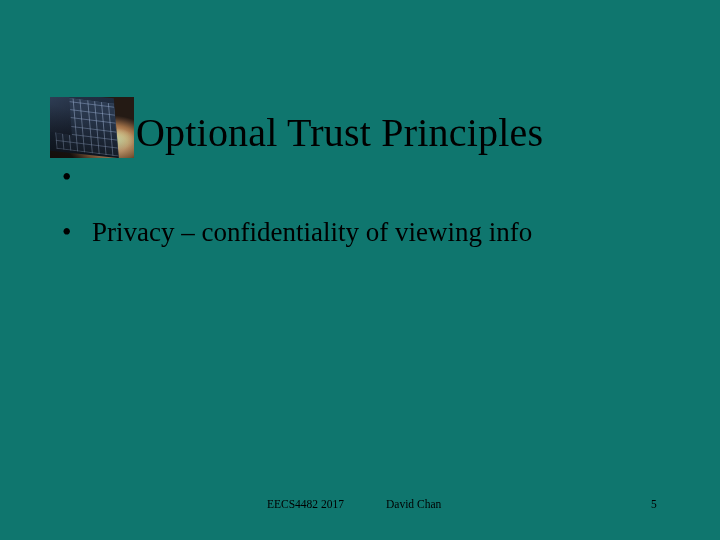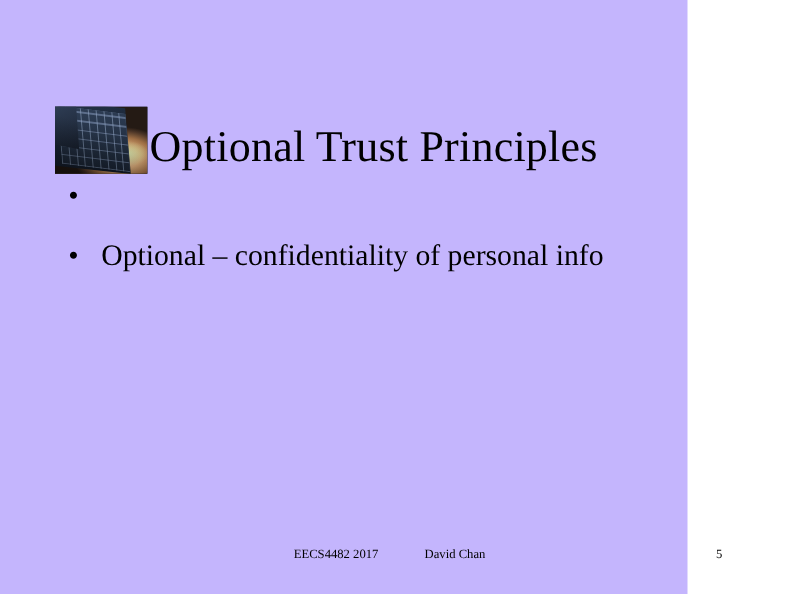--- a/index.html
+++ b/index.html
@@ -12,24 +12,23 @@
     height: 540px;
     overflow: hidden;
     font-family: "Liberation Serif", "DejaVu Serif", serif;
     color: #000000;
     position: relative;
   }
 
   .slide {
     position: absolute;
     left: 0; top: 0;
-    width: 612px;
+    width: 720px;
     height: 540px;
-    background: #c4b5fd;
-    padding-left: 13px;
+    background: #0f766e;
   }
 
   
   .title-row {
     position: absolute;
     left: 0;
     top: 45px;
     width: 720px;
     height: 80px;
   }
@@ -208,21 +207,21 @@
   </div>
 
   <div class="bullets">
 
     <div class="bullet">
       <span class="bullet-marker">•</span>
     </div>
 
     <div class="bullet">
       <span class="bullet-marker">•</span>
-      <span>Optional – confidentiality of personal info</span>
+      <span>Privacy – confidentiality of viewing info</span>
     </div>
 
   </div>
 
   <div class="footer">
     <span class="footer-course">EECS4482 2017</span>
     <span class="footer-author">David Chan</span>
     <span class="footer-pagenum">5</span>
   </div>
 

